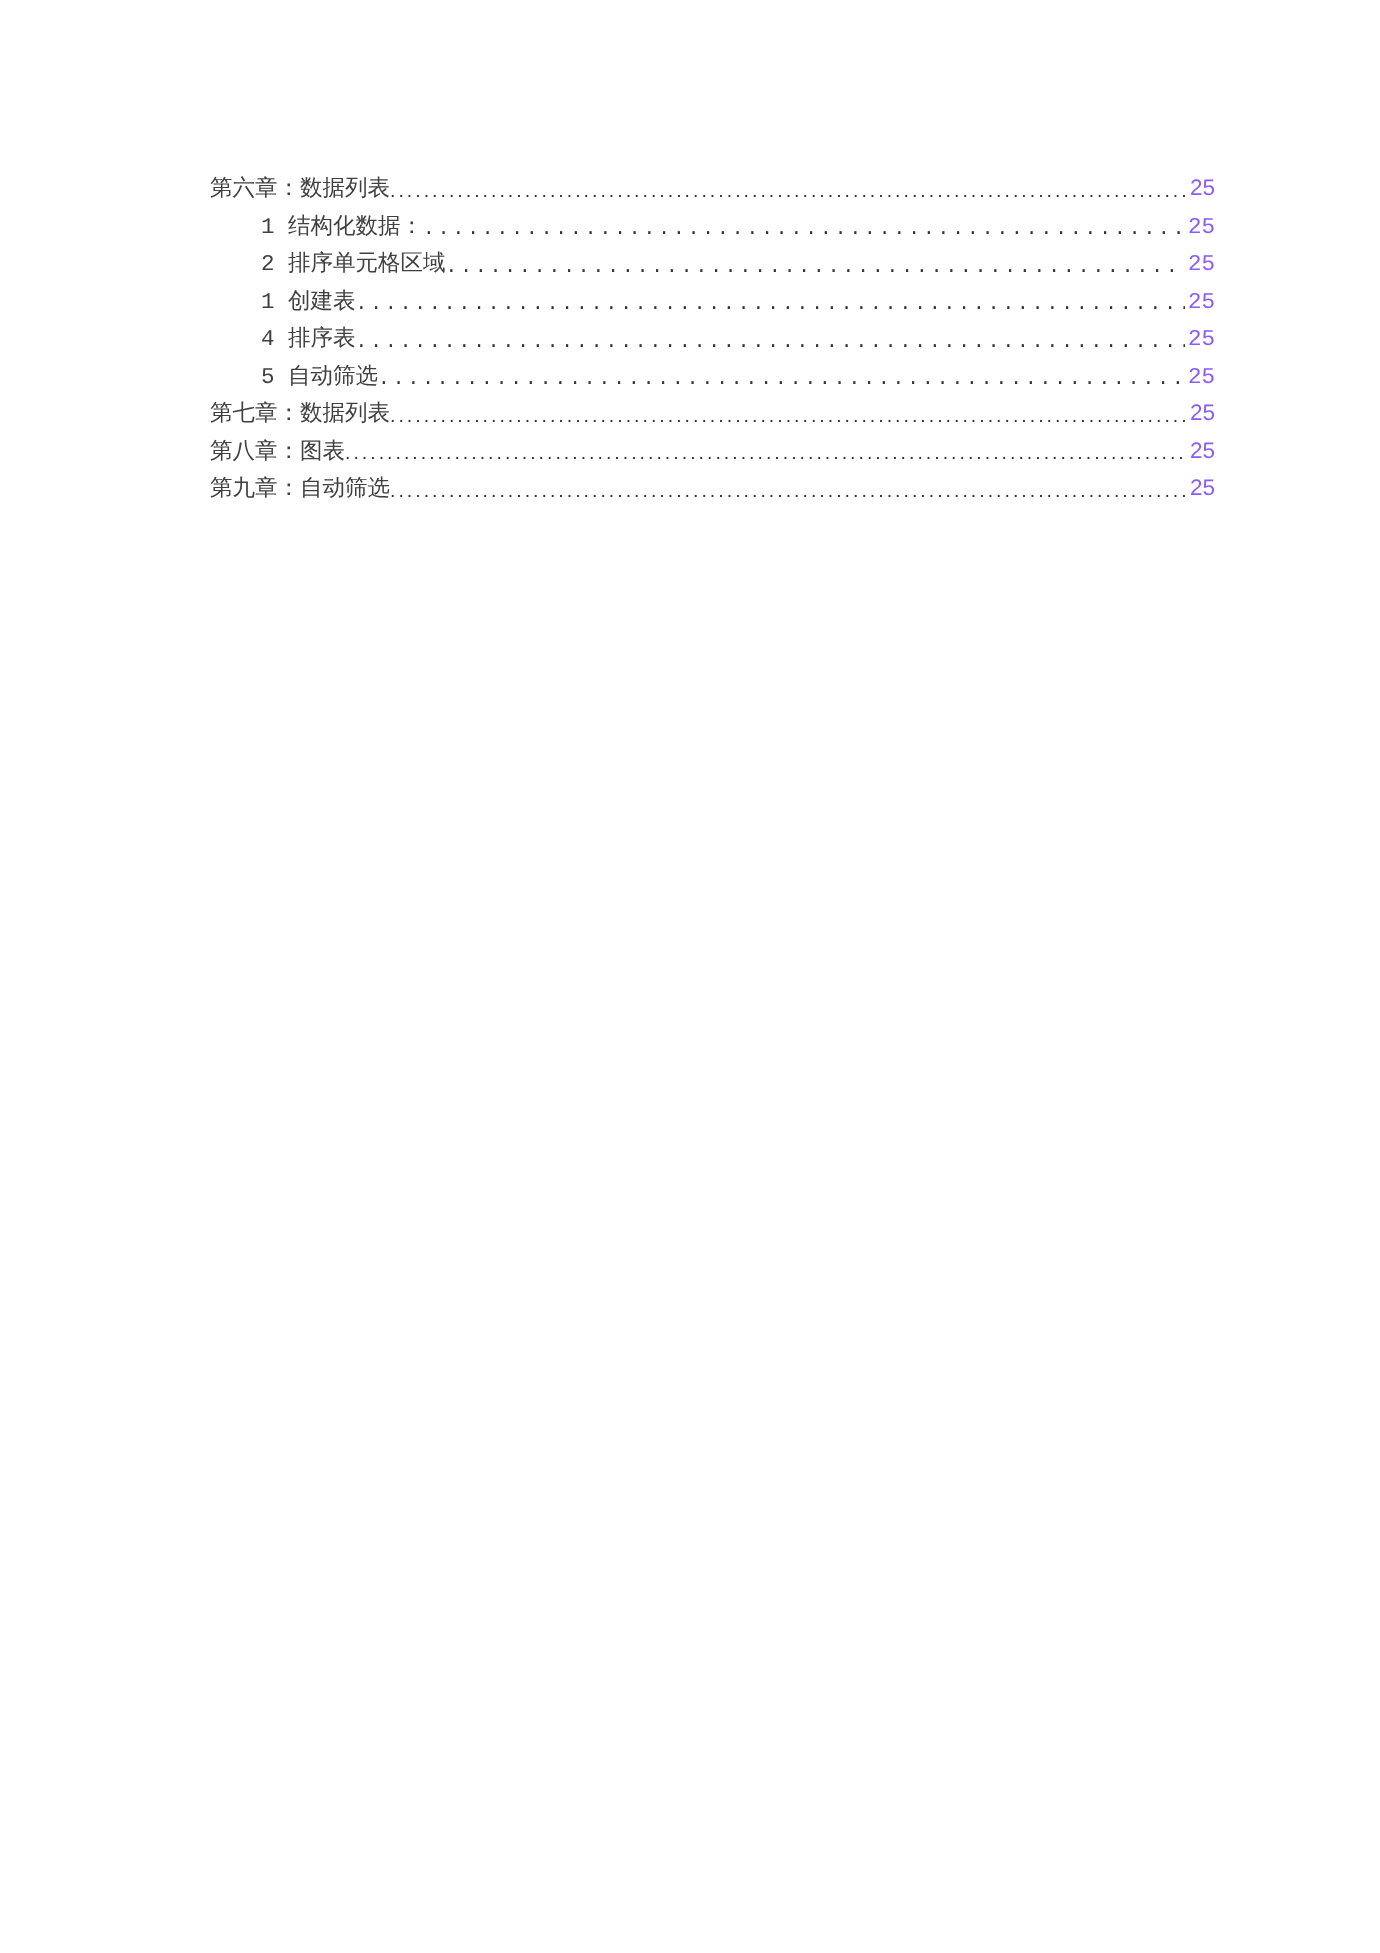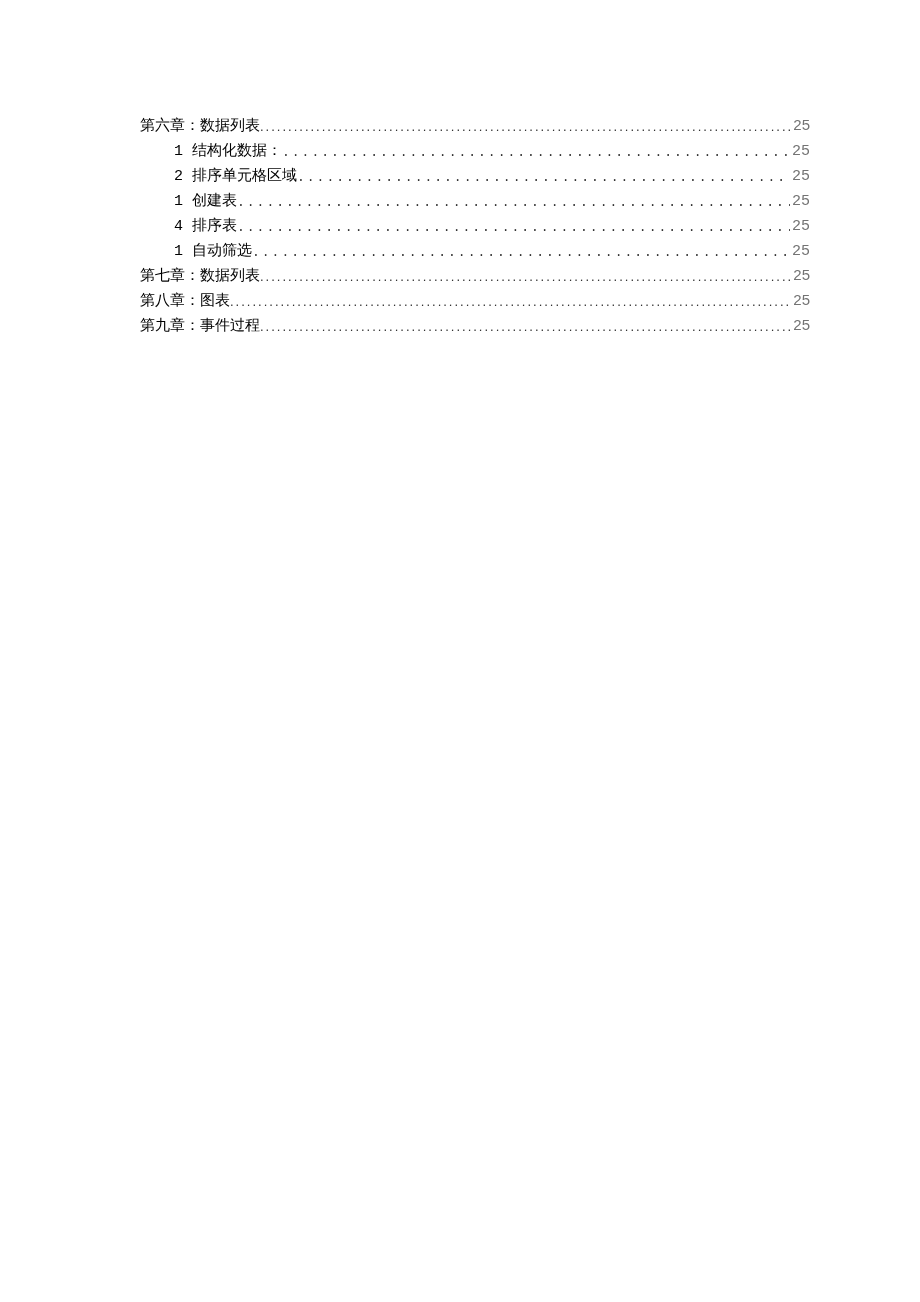--- a/index.html
+++ b/index.html
@@ -30,37 +30,37 @@
     }
     .toc-line.level-2 {
       padding-left: 34px;
       font-family: Liberation Mono, monospace;
     }
     .toc-title {
       flex-shrink: 0;
       color: #333333;
     }
     .toc-title.link {
-      color: #000000;
+      color: #404040;
     }
     .toc-dots {
       flex: 1;
       overflow: hidden;
       letter-spacing: 2px;
       color: #333333;
       font-size: 13px;
       position: relative;
       top: 1px;
     }
     .toc-dots::after {
       content: "..........................................................................................................................................................................................................................";
     }
     .toc-page {
       flex-shrink: 0;
-      color: #737373;
+      color: #8b5cf6;
       padding-left: 2px;
     }
   </style>
 </head>
 <body>
 
 <div class="toc-container">
 <div class="toc-line level-1">
       <span class="toc-title link">第六章：数据列表</span>
       <span class="toc-dots"></span>
@@ -80,32 +80,32 @@
       <span class="toc-title link">1 创建表</span>
       <span class="toc-dots"></span>
       <span class="toc-page">25</span>
     </div>
     <div class="toc-line level-2">
       <span class="toc-title link">4 排序表</span>
       <span class="toc-dots"></span>
       <span class="toc-page">25</span>
     </div>
     <div class="toc-line level-2">
-      <span class="toc-title link">1 自动筛选</span>
+      <span class="toc-title link">5 自动筛选</span>
       <span class="toc-dots"></span>
       <span class="toc-page">25</span>
     </div>
     <div class="toc-line level-1">
       <span class="toc-title link">第七章：数据列表</span>
       <span class="toc-dots"></span>
       <span class="toc-page">25</span>
     </div>
     <div class="toc-line level-1">
       <span class="toc-title link">第八章：图表</span>
       <span class="toc-dots"></span>
       <span class="toc-page">25</span>
     </div>
     <div class="toc-line level-1">
-      <span class="toc-title link">第九章：事件过程</span>
+      <span class="toc-title link">第九章：自动筛选</span>
       <span class="toc-dots"></span>
       <span class="toc-page">25</span>
     </div>
   </div>
 
 </body></html>

